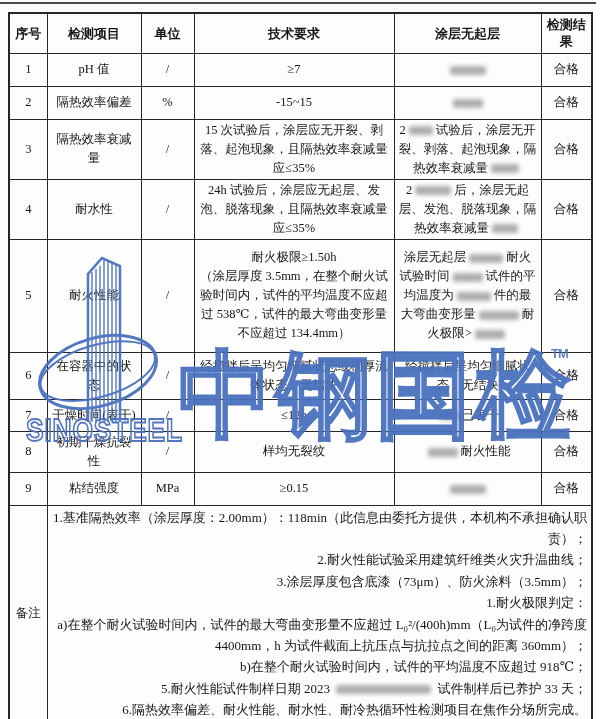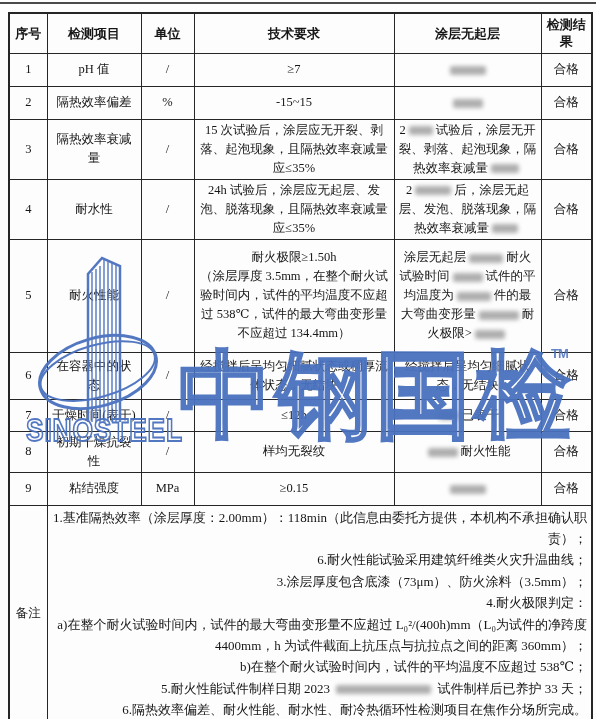--- a/index.html
+++ b/index.html
@@ -155,25 +155,25 @@
           <td><span>粘结强度</span></td>
           <td><span>MPa</span></td>
           <td class="c-req"><span>≥0.15</span></td>
           <td class="c-res"><span class="redact" style="width: 36px;"></span></td>
           <td><span>合格</span></td>
         </tr>
         <tr style="height: 215px;">
           <td>备注</td>
           <td colspan="5" class="c-notes">
             <div class="note-line"><span>1.基准隔热效率（涂层厚度：2.00mm）：118min（此信息由委托方提供，本机构不承担确认职责）；</span></div>
-            <div class="note-line"><span>6.耐火性能试验采用建筑纤维类火灾升温曲线；</span></div>
+            <div class="note-line"><span>2.耐火性能试验采用建筑纤维类火灾升温曲线；</span></div>
             <div class="note-line"><span>3.涂层厚度包含底漆（73μm）、防火涂料（3.5mm）；</span></div>
-            <div class="note-line"><span>4.耐火极限判定：</span></div>
+            <div class="note-line"><span>1.耐火极限判定：</span></div>
             <div class="note-line"><span>a)在整个耐火试验时间内，试件的最大弯曲变形量不应超过 L₀²/(400h)mm（L₀为试件的净跨度 4400mm，h 为试件截面上抗压点与抗拉点之间的距离 360mm）；</span></div>
-            <div class="note-line"><span>b)在整个耐火试验时间内，试件的平均温度不应超过 538℃；</span></div>
+            <div class="note-line"><span>b)在整个耐火试验时间内，试件的平均温度不应超过 918℃；</span></div>
             <div class="note-line"><span>5.耐火性能试件制样日期 2023 </span><span class="redact" style="width: 95px;"></span><span> 试件制样后已养护 33 天；</span></div>
             <div class="note-line"><span>6.隔热效率偏差、耐火性能、耐水性、耐冷热循环性检测项目在焦作分场所完成。</span></div>
           </td>
         </tr>
       </tbody>
   </table>
 
   <div class="watermark">
     <svg class="wm-logo" width="134" height="180" viewBox="0 0 134 180">
       <g transform="rotate(-16 62 120)" stroke-width="3">

